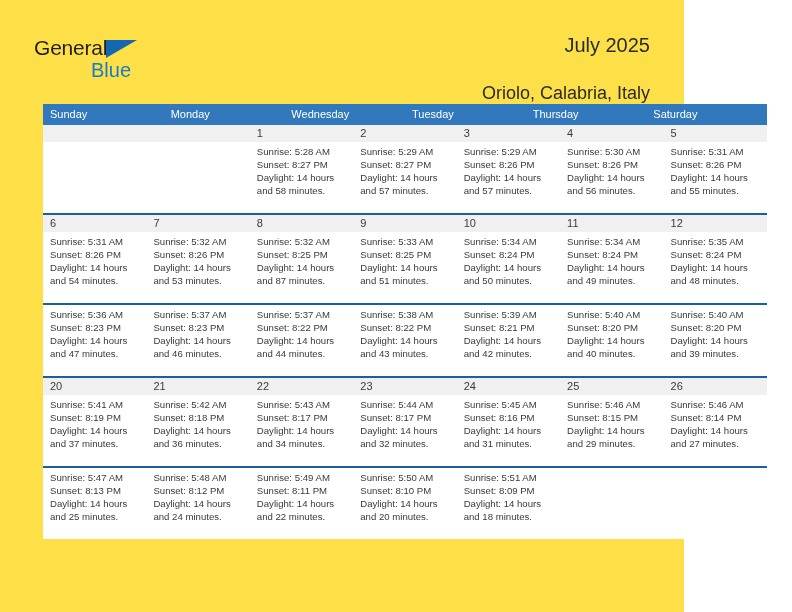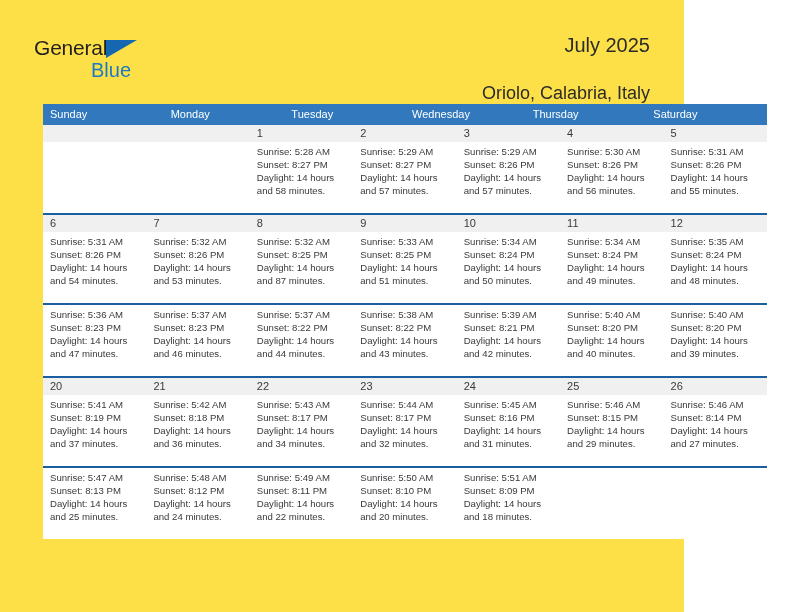--- a/index.html
+++ b/index.html
@@ -150,22 +150,22 @@
       <div class="cal-title">July 2025</div>
       <div class="cal-subtitle">Oriolo, Calabria, Italy</div>
     </div>
 
   </div>
 
   <div class="calendar">
     <div class="weekday-row">
         <div class="weekday">Sunday</div>
         <div class="weekday">Monday</div>
+        <div class="weekday">Wednesday</div>
         <div class="weekday">Tuesday</div>
-        <div class="weekday">Wednesday</div>
         <div class="weekday">Thursday</div>
         <div class="weekday">Saturday</div>
       </div>
     <div id="weeks-container">
         <div class="week">
           <div class="week-daterow">
             <div class="daynum"></div>
             <div class="daynum"></div>
             <div class="daynum">1</div>
             <div class="daynum">2</div>

